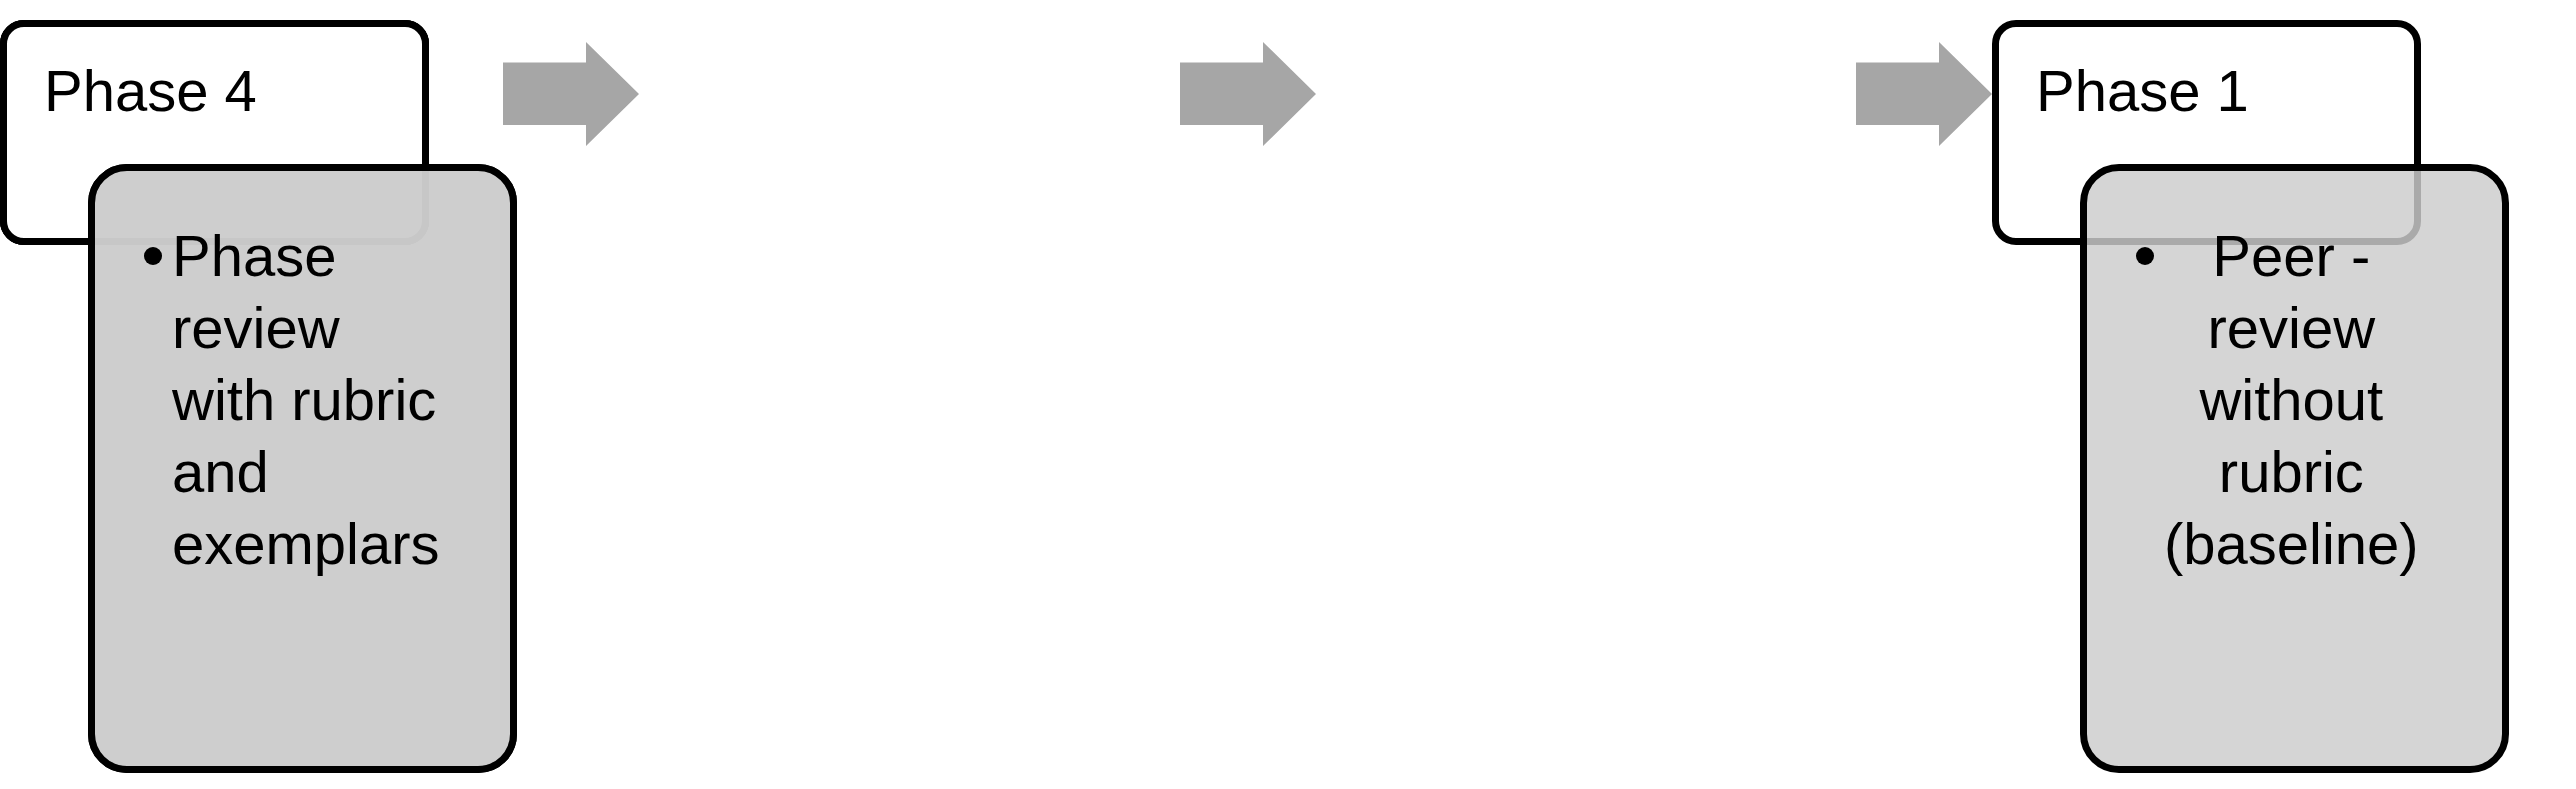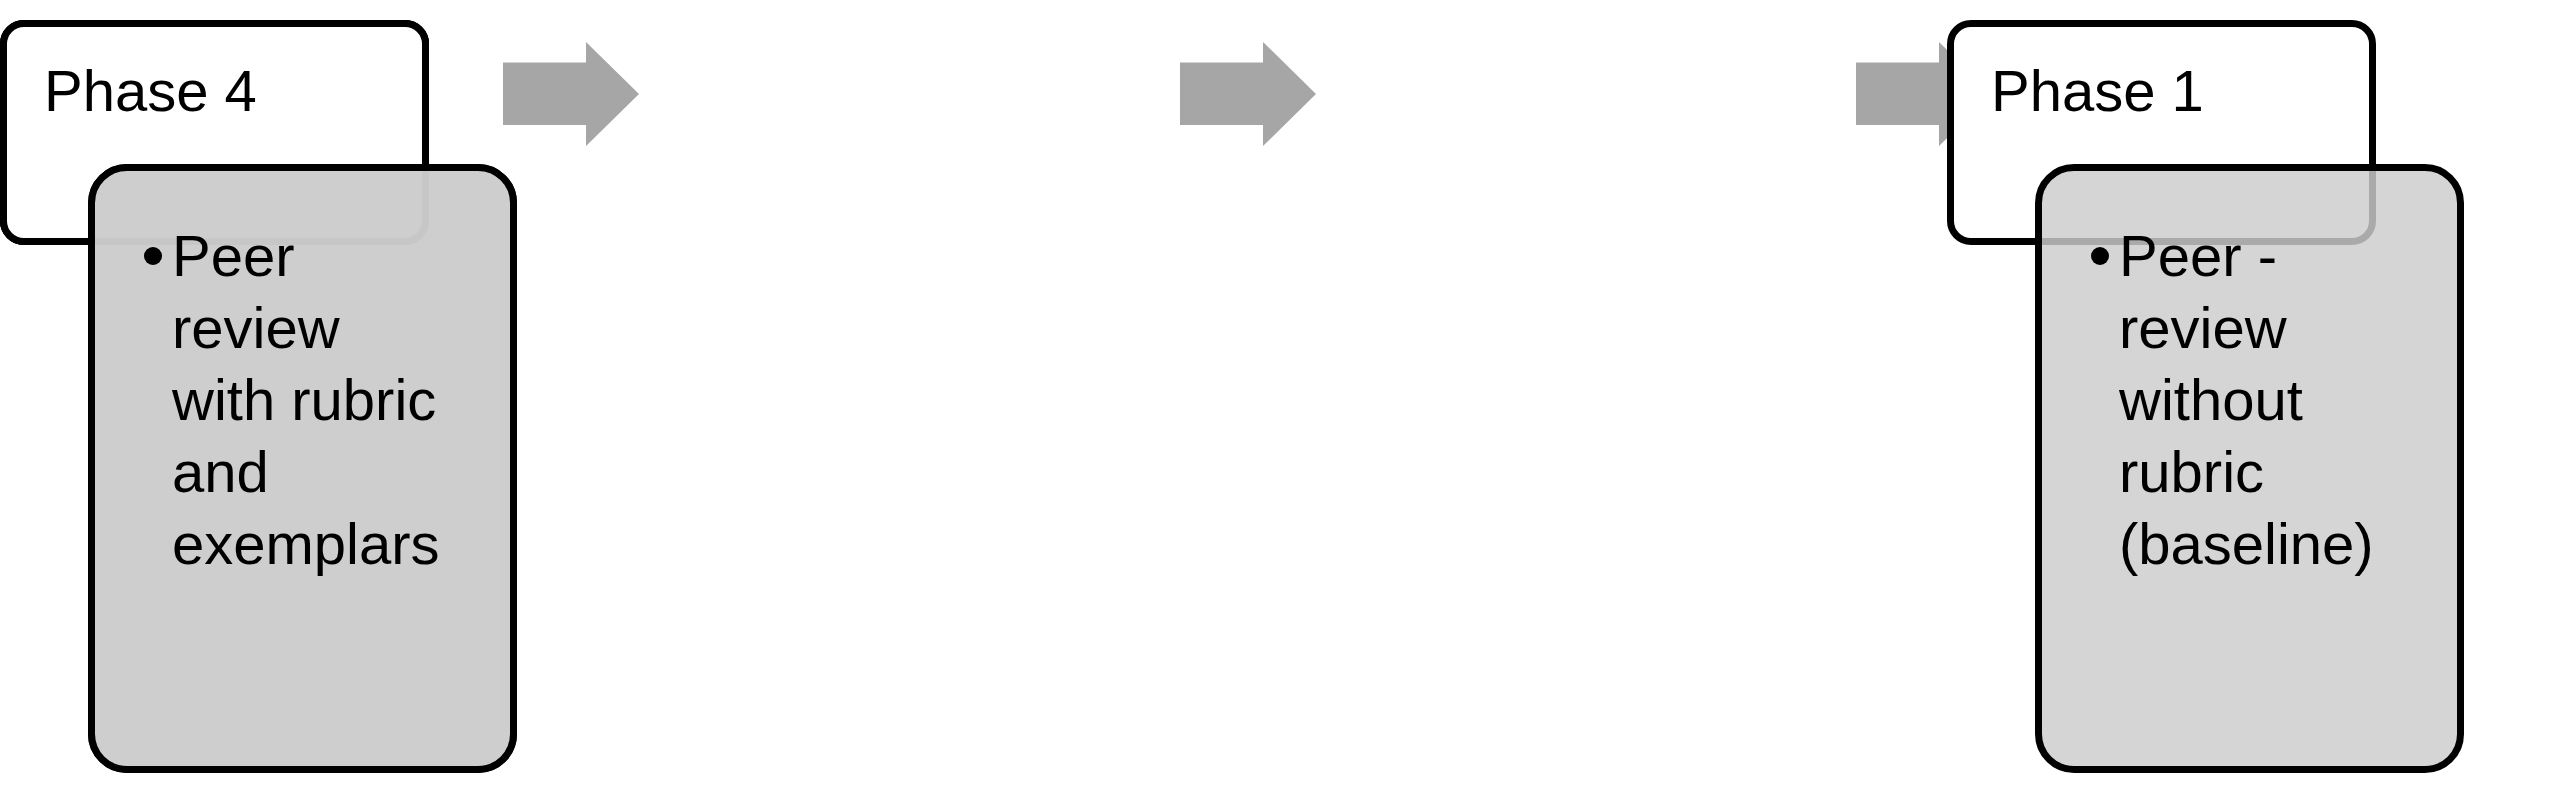--- a/index.html
+++ b/index.html
@@ -10,21 +10,21 @@
     font-family: "Liberation Sans", sans-serif;
     color: #000000;
     overflow: hidden;
   }
   .canvas { position: absolute; left: 0; top: 0; width: 2576px; height: 789px; }
 
   .phase { position: absolute; top: 0; width: 517px; height: 660px; }
   .phase:nth-of-type(1) { left: 15.5px; }
   .phase:nth-of-type(2) { left: 692px; }
   .phase:nth-of-type(3) { left: 1369px; }
-  .phase:nth-of-type(4) { left: 1947px; }
+  .phase:nth-of-type(4) { left: 1992px; text-align: center; }
 
   
   .title-box {
     position: absolute; left: 0; top: 20px;
     width: 429px; height: 225px;
     background: #ffffff;
     border: 7.8px solid #000000;
     border-radius: 24px;
     z-index: 1;
   }
@@ -99,21 +99,21 @@
       <span class="bullet-dot"></span>
     </div>
   </div>
 
   <div class="phase">
     <div class="title-box">
       <div class="title-text">Phase 3</div>
     </div>
     <div class="content-box">
       <span class="bullet-dot"></span>
-      <div class="bullet-text">Peer
+      <div class="bullet-text">Phase
 review
 with rubric
 and
 exemplars</div>
     </div>
   </div>
 
   <div class="phase">
     <div class="title-box">
       <div class="title-text">Phase 4</div>

